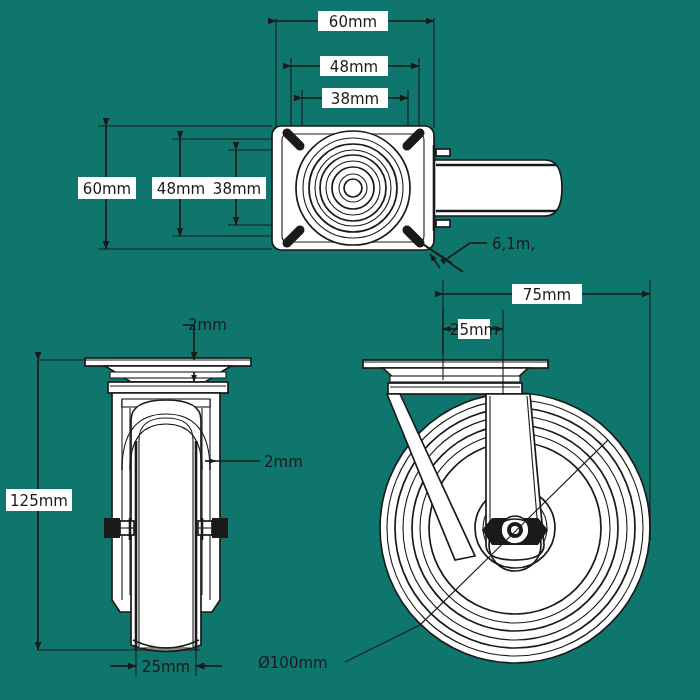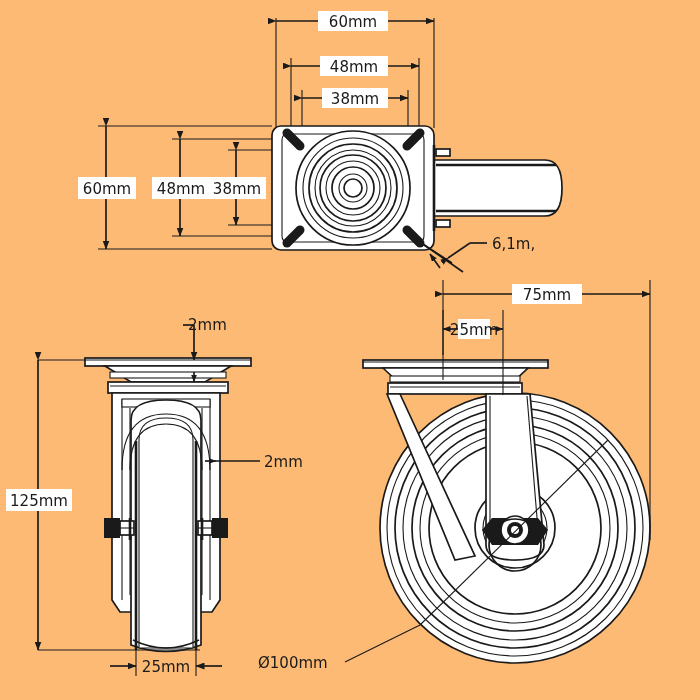--- a/index.html
+++ b/index.html
@@ -1,17 +1,17 @@
 <!DOCTYPE html>
 <html><head>
 <meta charset="utf-8">
 <style>
   html,body{margin:0;padding:0;background:#ffffff;}
   body{width:700px;height:700px;overflow:hidden;font-family:"DejaVu Sans",sans-serif;}
-  #sheet{position:relative;width:700px;height:700px;background:#fdba74;}
+  #sheet{position:relative;width:700px;height:700px;background:#0f766e;}
   svg{display:block;}
   .dimtext{font-family:"DejaVu Sans",sans-serif;font-size:15px;fill:#1a1a1a;}
   .ln{fill:none;stroke:#1a1a1a;}
   .thin{stroke-width:1.1;}
   .med{stroke-width:1.7;}
   .thick{stroke-width:2.6;}
   .wf{fill:#ffffff;}
   .blk{fill:#1a1a1a;}
 </style>
 </head>

